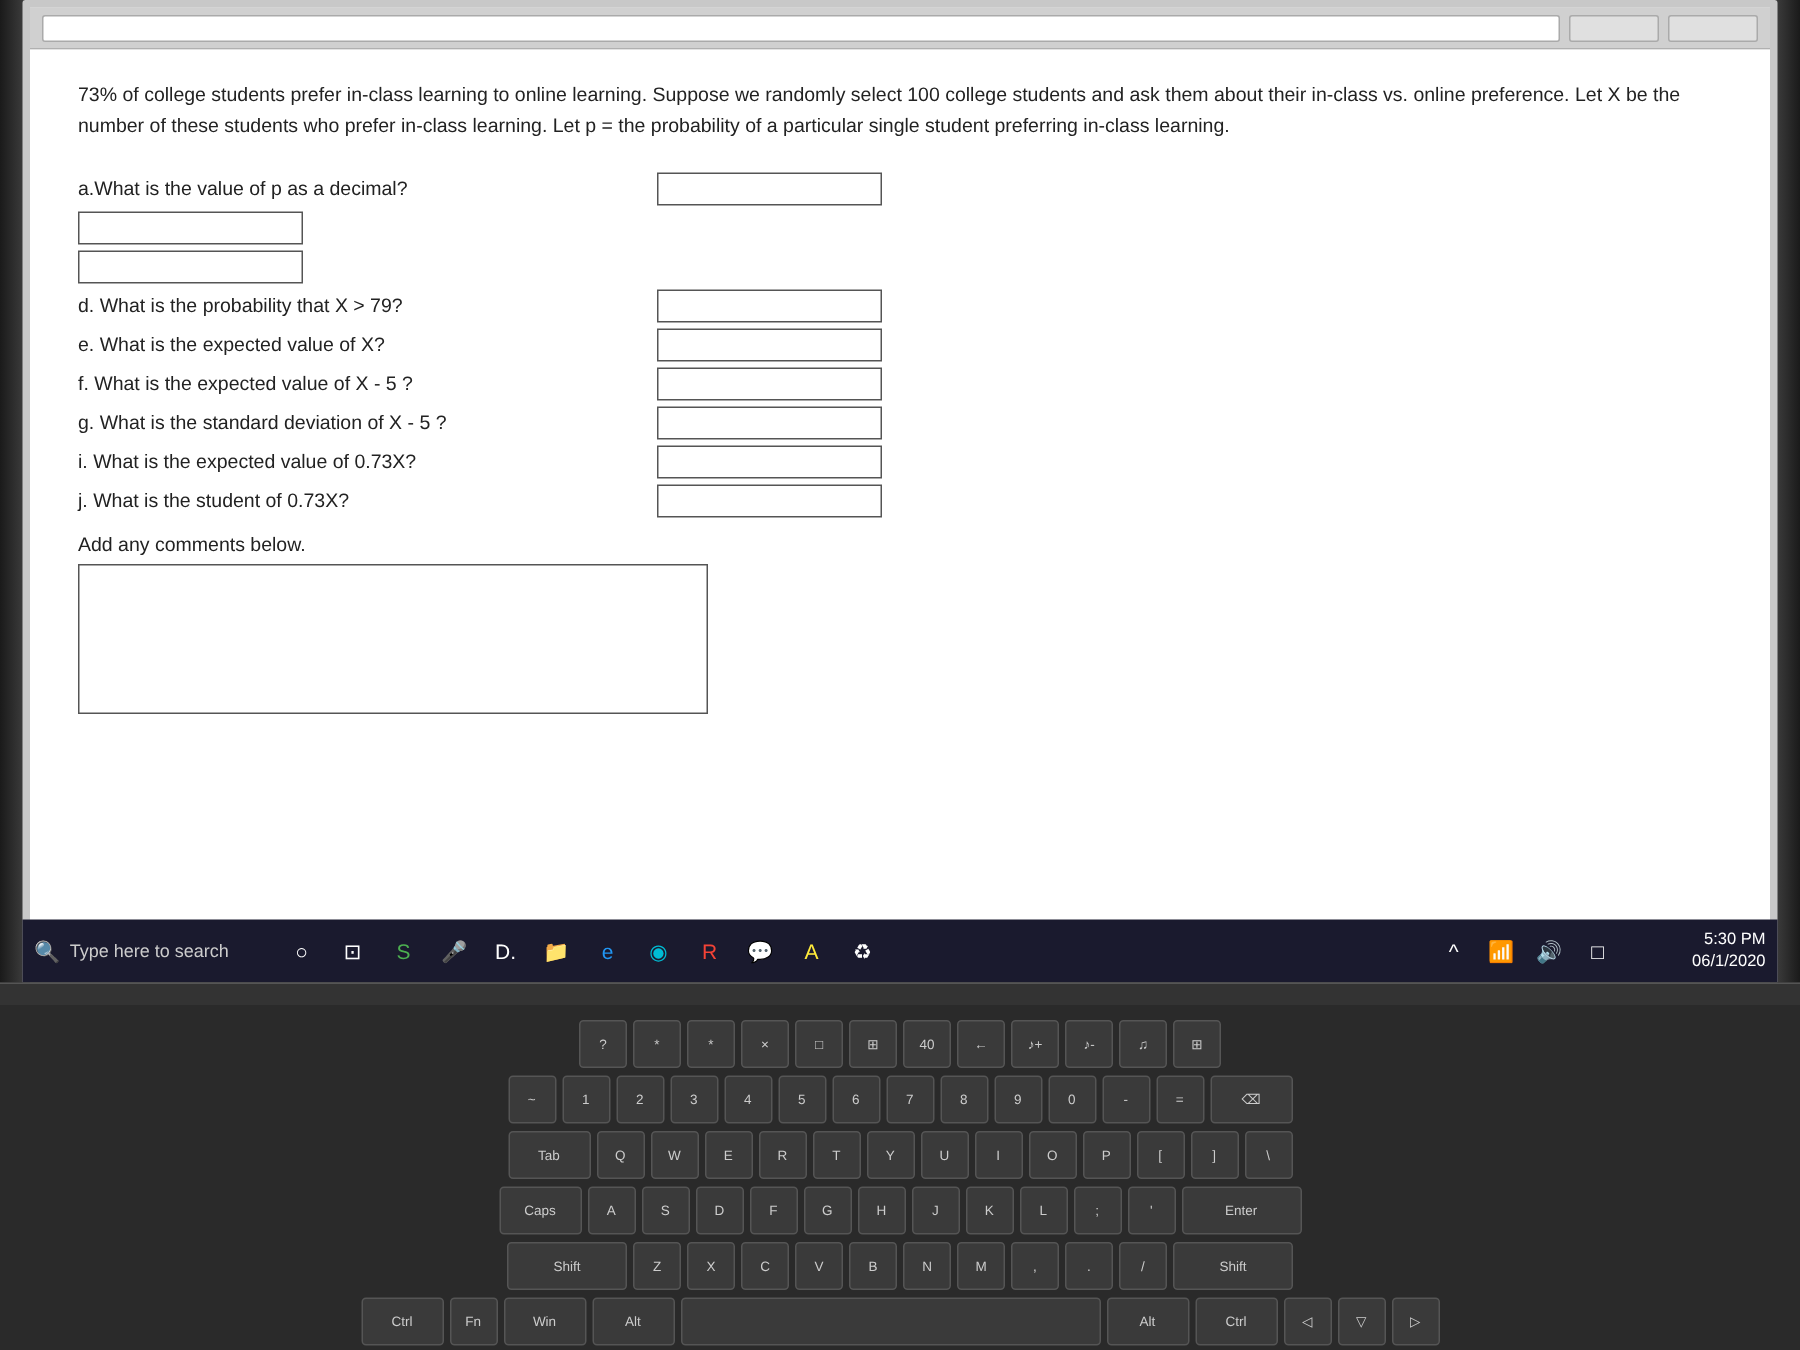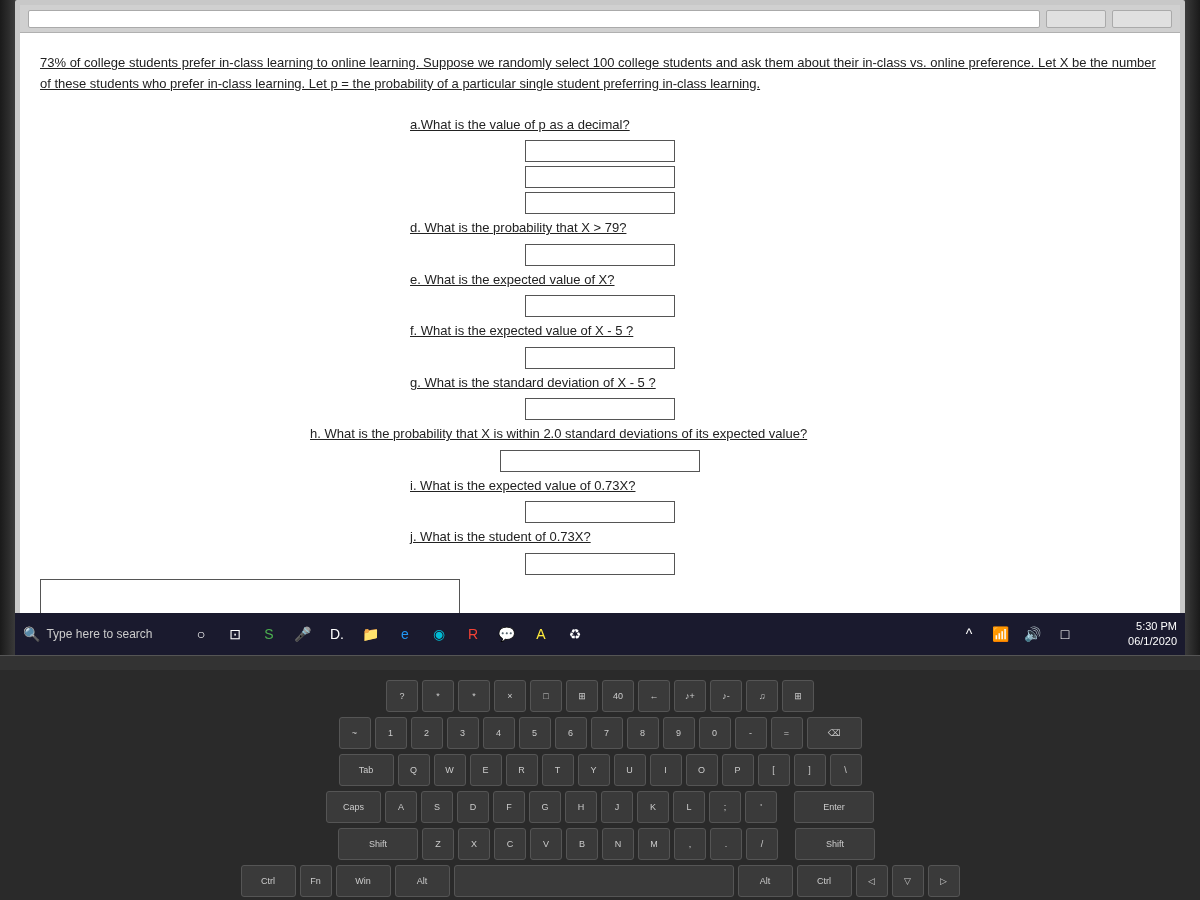--- a/index.html
+++ b/index.html
@@ -71,38 +71,36 @@
       background: #e0e0e0;
       border: 1px solid #aaa;
       border-radius: 2px;
     }
 
     
     .content-area {
       flex: 1;
       background: white;
       overflow: hidden;
-      padding: 20px 20px;
+      padding: 20px 32px;
       font-size: 13px;
       color: #222;
       line-height: 1.5;
-      text-decoration: underline;
     }
 
     .intro-text {
       margin-bottom: 20px;
       line-height: 1.6;
     }
 
     .question-row {
       display: flex;
       align-items: center;
       margin-bottom: 4px;
       gap: 6px;
-      flex-direction: column;
     }
 
     .question-label {
       min-width: 380px;
       font-size: 13px;
       color: #222;
     }
 
     .question-label.wide {
       min-width: 580px;
@@ -242,21 +240,21 @@
       border-radius: 3px;
       color: #ccc;
       font-size: 9px;
       display: flex;
       align-items: center;
       justify-content: center;
       padding: 0 4px;
     }
 
     .key-wide { min-width: 55px; }
-    .key-xl { min-width: 80px; margin-left: 13px; }
+    .key-xl { min-width: 80px; }
     .key-space { min-width: 280px; }
 
     
     .left-edge {
       position: absolute;
       left: 0;
       top: 0;
       bottom: 0;
       width: 15px;
       background: linear-gradient(to right, #1a1a1a, #3a3a3a);
@@ -317,35 +315,32 @@
           <div class="question-row">
             <span class="question-label">f. What is the expected value of X - 5 ?</span>
             <input class="answer-input" type="text" style="">
           </div>
 
           <div class="question-row">
             <span class="question-label">g. What is the standard deviation of X - 5 ?</span>
             <input class="answer-input" type="text" style="">
           </div>
 
-          <div class="question-row">
-            <span class="question-label wide">h. What is the probability that X is within 2.0 standard deviations of its expected value?</span>
-            <input class="answer-input wide" type="text" style="">
-          </div>
 
           <div class="question-row">
             <span class="question-label">i. What is the expected value of 0.73X?</span>
             <input class="answer-input" type="text" style="">
           </div>
 
           <div class="question-row">
             <span class="question-label">j. What is the student of 0.73X?</span>
             <input class="answer-input" type="text" style="">
           </div>
 
+          <div class="comments-label">Add any comments below.</div>
           <textarea class="comments-textarea" style=""></textarea>
         </div>
       </div>
     </div>
   </div>
 
   <div class="taskbar">
     <div class="taskbar-search">
       <span class="search-icon-tb">🔍</span>
       <span>Type here to search</span>

